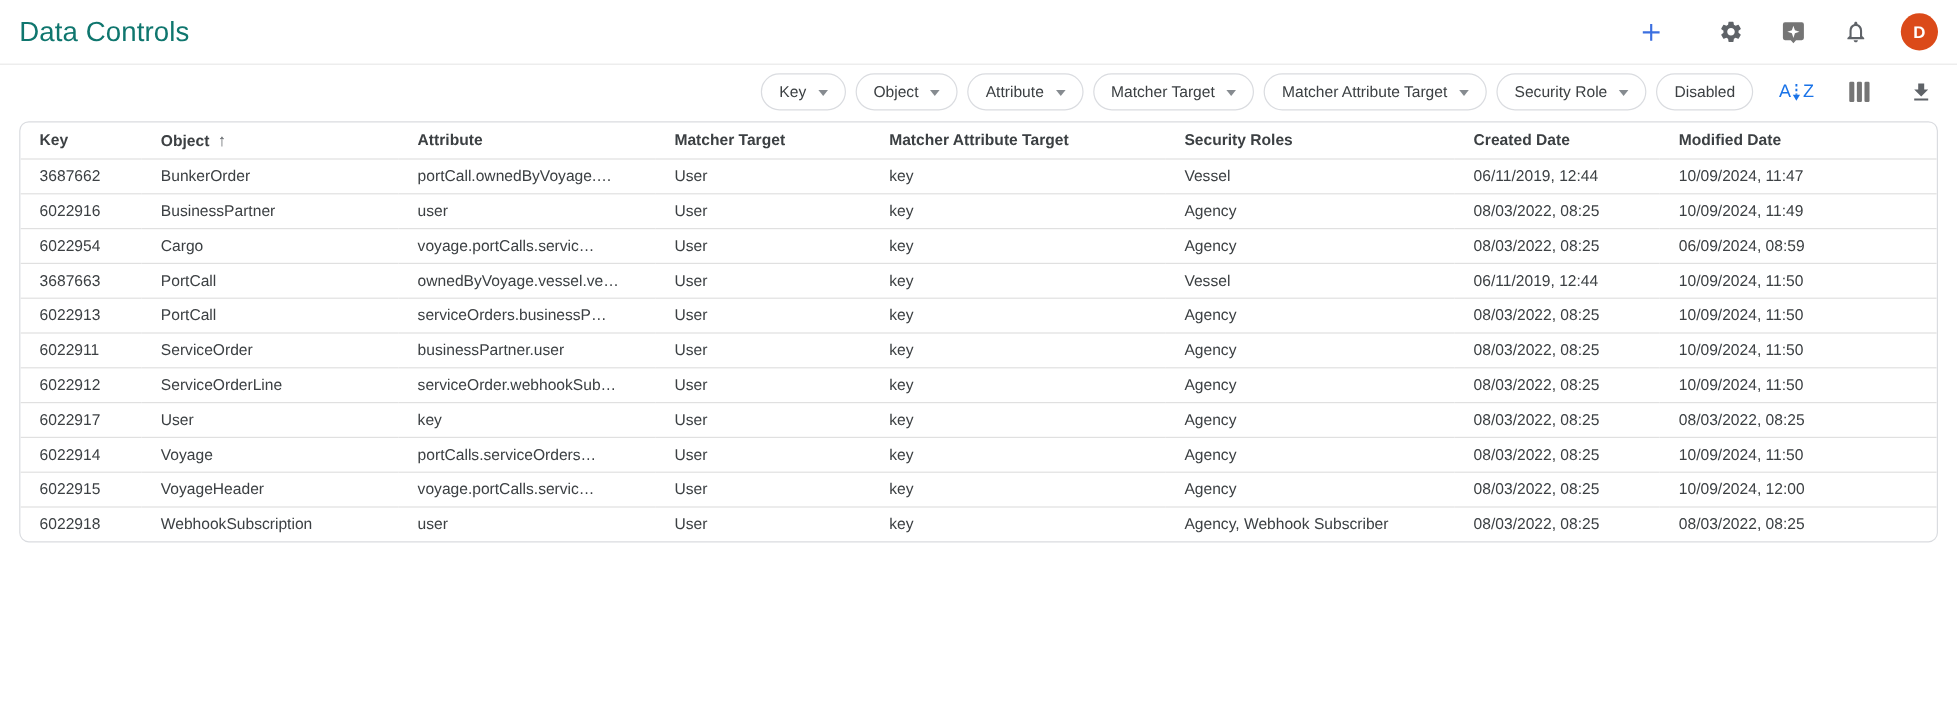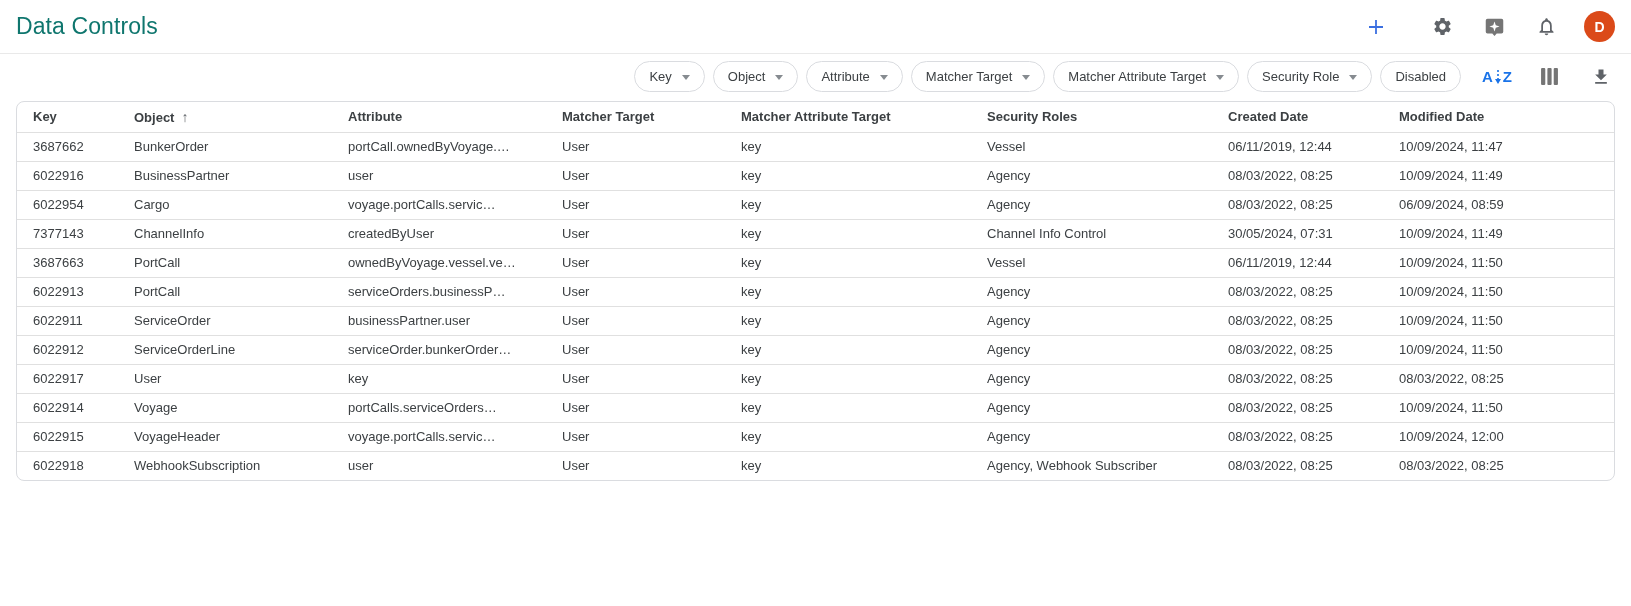--- a/index.html
+++ b/index.html
@@ -43,21 +43,21 @@
     background: #fff; display: flex; align-items: center; gap: 10px;
     padding: 0 14px; cursor: pointer;
   }
   .chip-label { font-size: 13px; color: #3c4043; white-space: nowrap; }
   .chip-caret {
     width: 0; height: 0; margin-top: 1px;
     border-left: 4px solid transparent; border-right: 4px solid transparent;
     border-top: 5px solid #868b90;
   }
   .toolbar-icons { display: flex; align-items: center; gap: 24px; margin-left: 14px; }
-  .az-icon { display: flex; align-items: center; color: #1a73e8; font-weight: bold; font-size: 15px; gap: 1px; }
+  .az-icon { display: flex; align-items: center; color: #1a73e8; font-weight: normal; font-size: 15px; gap: 1px; }
 
   
   .table-wrap {
     margin: 0 16px; border: 1px solid #dadce0; border-radius: 8px;
     overflow: hidden; background: #fff;
   }
   table { width: 100%; border-collapse: collapse; table-layout: fixed; font-size: 13px; }
   thead th {
     text-align: left; font-weight: bold; color: #3c4043;
     height: 30px; padding: 0 8px 0 16px; border-bottom: 1px solid #e0e0e0;
@@ -204,30 +204,20 @@
           <td>6022954</td>
           <td>Cargo</td>
           <td>voyage.portCalls.servic…</td>
           <td>User</td>
           <td>key</td>
           <td>Agency</td>
           <td>08/03/2022, 08:25</td>
           <td>06/09/2024, 08:59</td>
         </tr>
         <tr>
-          <td>7377143</td>
-          <td>ChannelInfo</td>
-          <td>createdByUser</td>
-          <td>User</td>
-          <td>key</td>
-          <td>Channel Info Control</td>
-          <td>30/05/2024, 07:31</td>
-          <td>10/09/2024, 11:49</td>
-        </tr>
-        <tr>
           <td>3687663</td>
           <td>PortCall</td>
           <td>ownedByVoyage.vessel.ve…</td>
           <td>User</td>
           <td>key</td>
           <td>Vessel</td>
           <td>06/11/2019, 12:44</td>
           <td>10/09/2024, 11:50</td>
         </tr>
         <tr>
@@ -246,21 +236,21 @@
           <td>businessPartner.user</td>
           <td>User</td>
           <td>key</td>
           <td>Agency</td>
           <td>08/03/2022, 08:25</td>
           <td>10/09/2024, 11:50</td>
         </tr>
         <tr>
           <td>6022912</td>
           <td>ServiceOrderLine</td>
-          <td>serviceOrder.bunkerOrder…</td>
+          <td>serviceOrder.webhookSub…</td>
           <td>User</td>
           <td>key</td>
           <td>Agency</td>
           <td>08/03/2022, 08:25</td>
           <td>10/09/2024, 11:50</td>
         </tr>
         <tr>
           <td>6022917</td>
           <td>User</td>
           <td>key</td>

